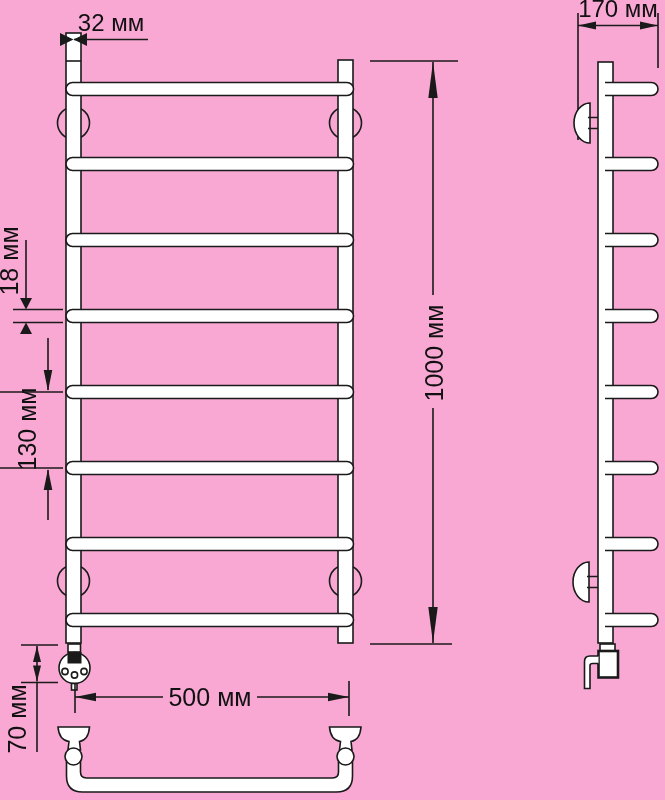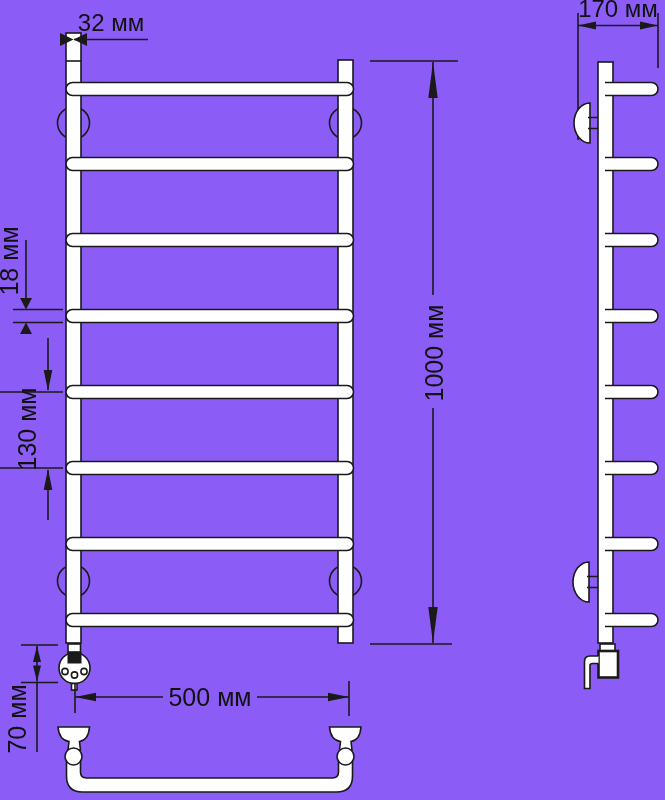--- a/index.html
+++ b/index.html
@@ -1,16 +1,16 @@
 <!DOCTYPE html>
 <html><head>
 <meta charset="utf-8">
 <style>
   html,body{margin:0;padding:0;background:#fff;}
-  .sheet{position:relative;width:665px;height:800px;background:#8b5cf6;overflow:hidden;
+  .sheet{position:relative;width:665px;height:800px;background:#f9a8d4;overflow:hidden;
          font-family:"Liberation Sans", sans-serif;}
   svg{display:block;}
   .ln{stroke:#1a1a1a;stroke-width:1.6;fill:none;}
   .tube{stroke:#1a1a1a;stroke-width:1.6;fill:#fff;}
   .thick{stroke:#1a1a1a;stroke-width:2.6;fill:#fff;}
   .arr{fill:#1a1a1a;stroke:none;}
   .dimtxt{fill:#111;font-family:"Liberation Sans", sans-serif;font-size:24px;}
   .dimtxt.big{font-size:25px;}
 </style>
 </head>

